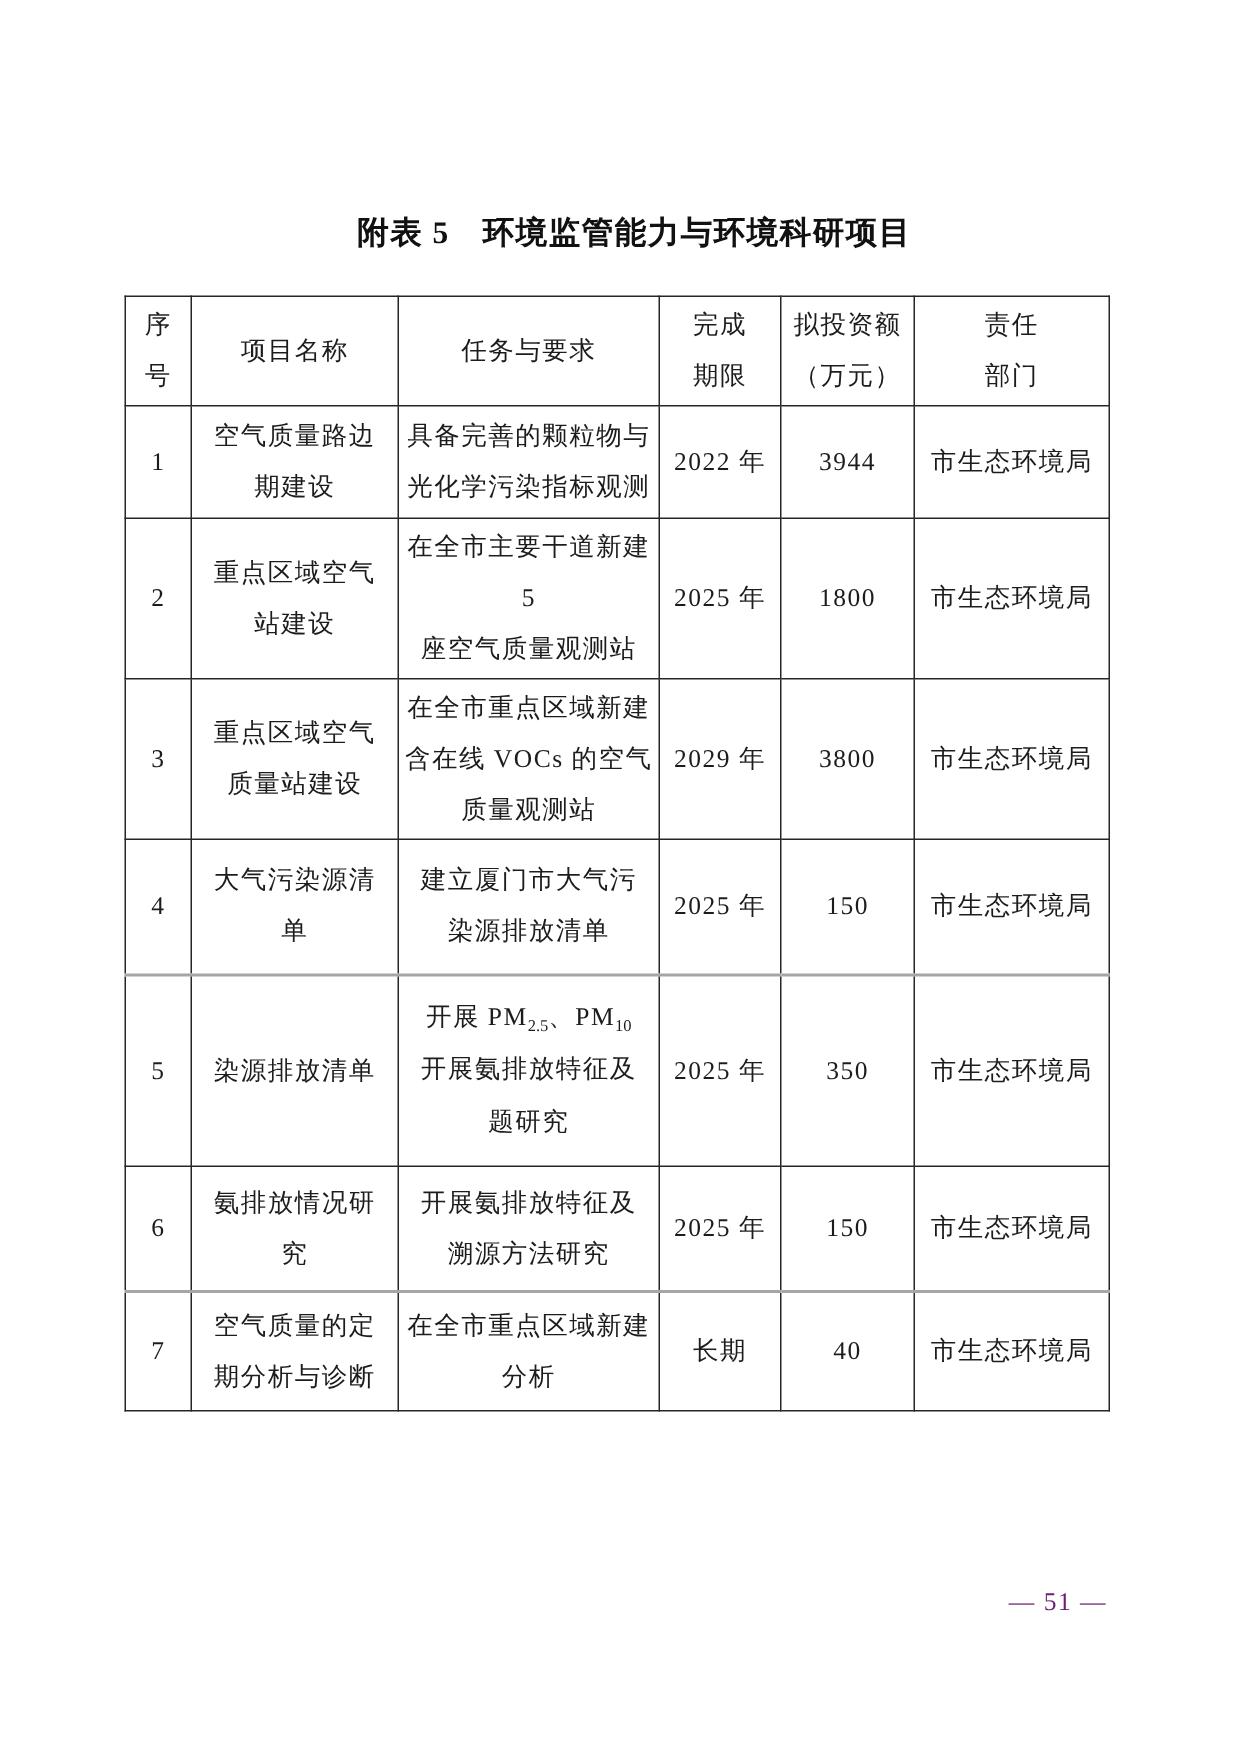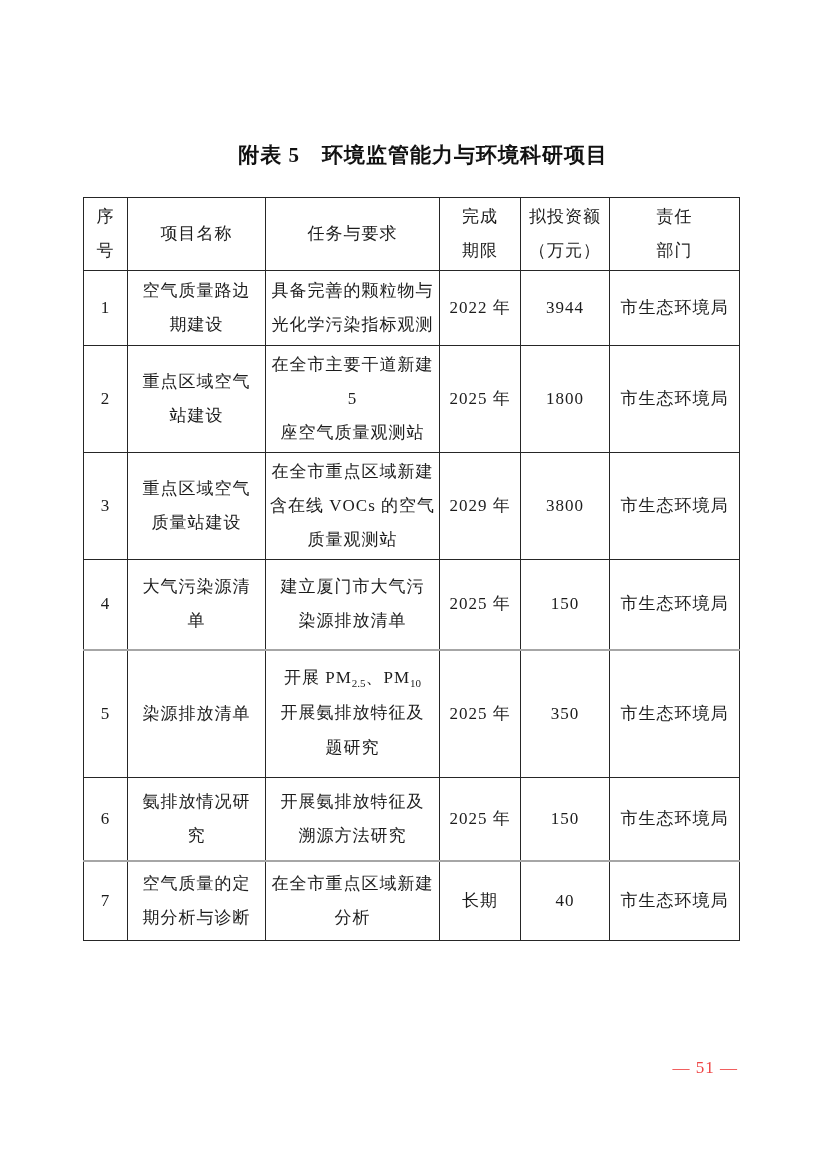--- a/index.html
+++ b/index.html
@@ -52,21 +52,21 @@
     letter-spacing: 0;
     line-height: 0;
     vertical-align: -4px;
   }
   .page-number {
     position: absolute;
     top: 1058px;
     right: 88px;
     font-size: 17px;
     letter-spacing: 1px;
-    color: #ef4444;
+    color: #701a75;
   }
 </style>
 </head>
 <body>
 
 <div class="page-title">附表 5　环境监管能力与环境科研项目</div>
 
 <table class="doc-table">
   <colgroup>
     <col style="width:44px">

